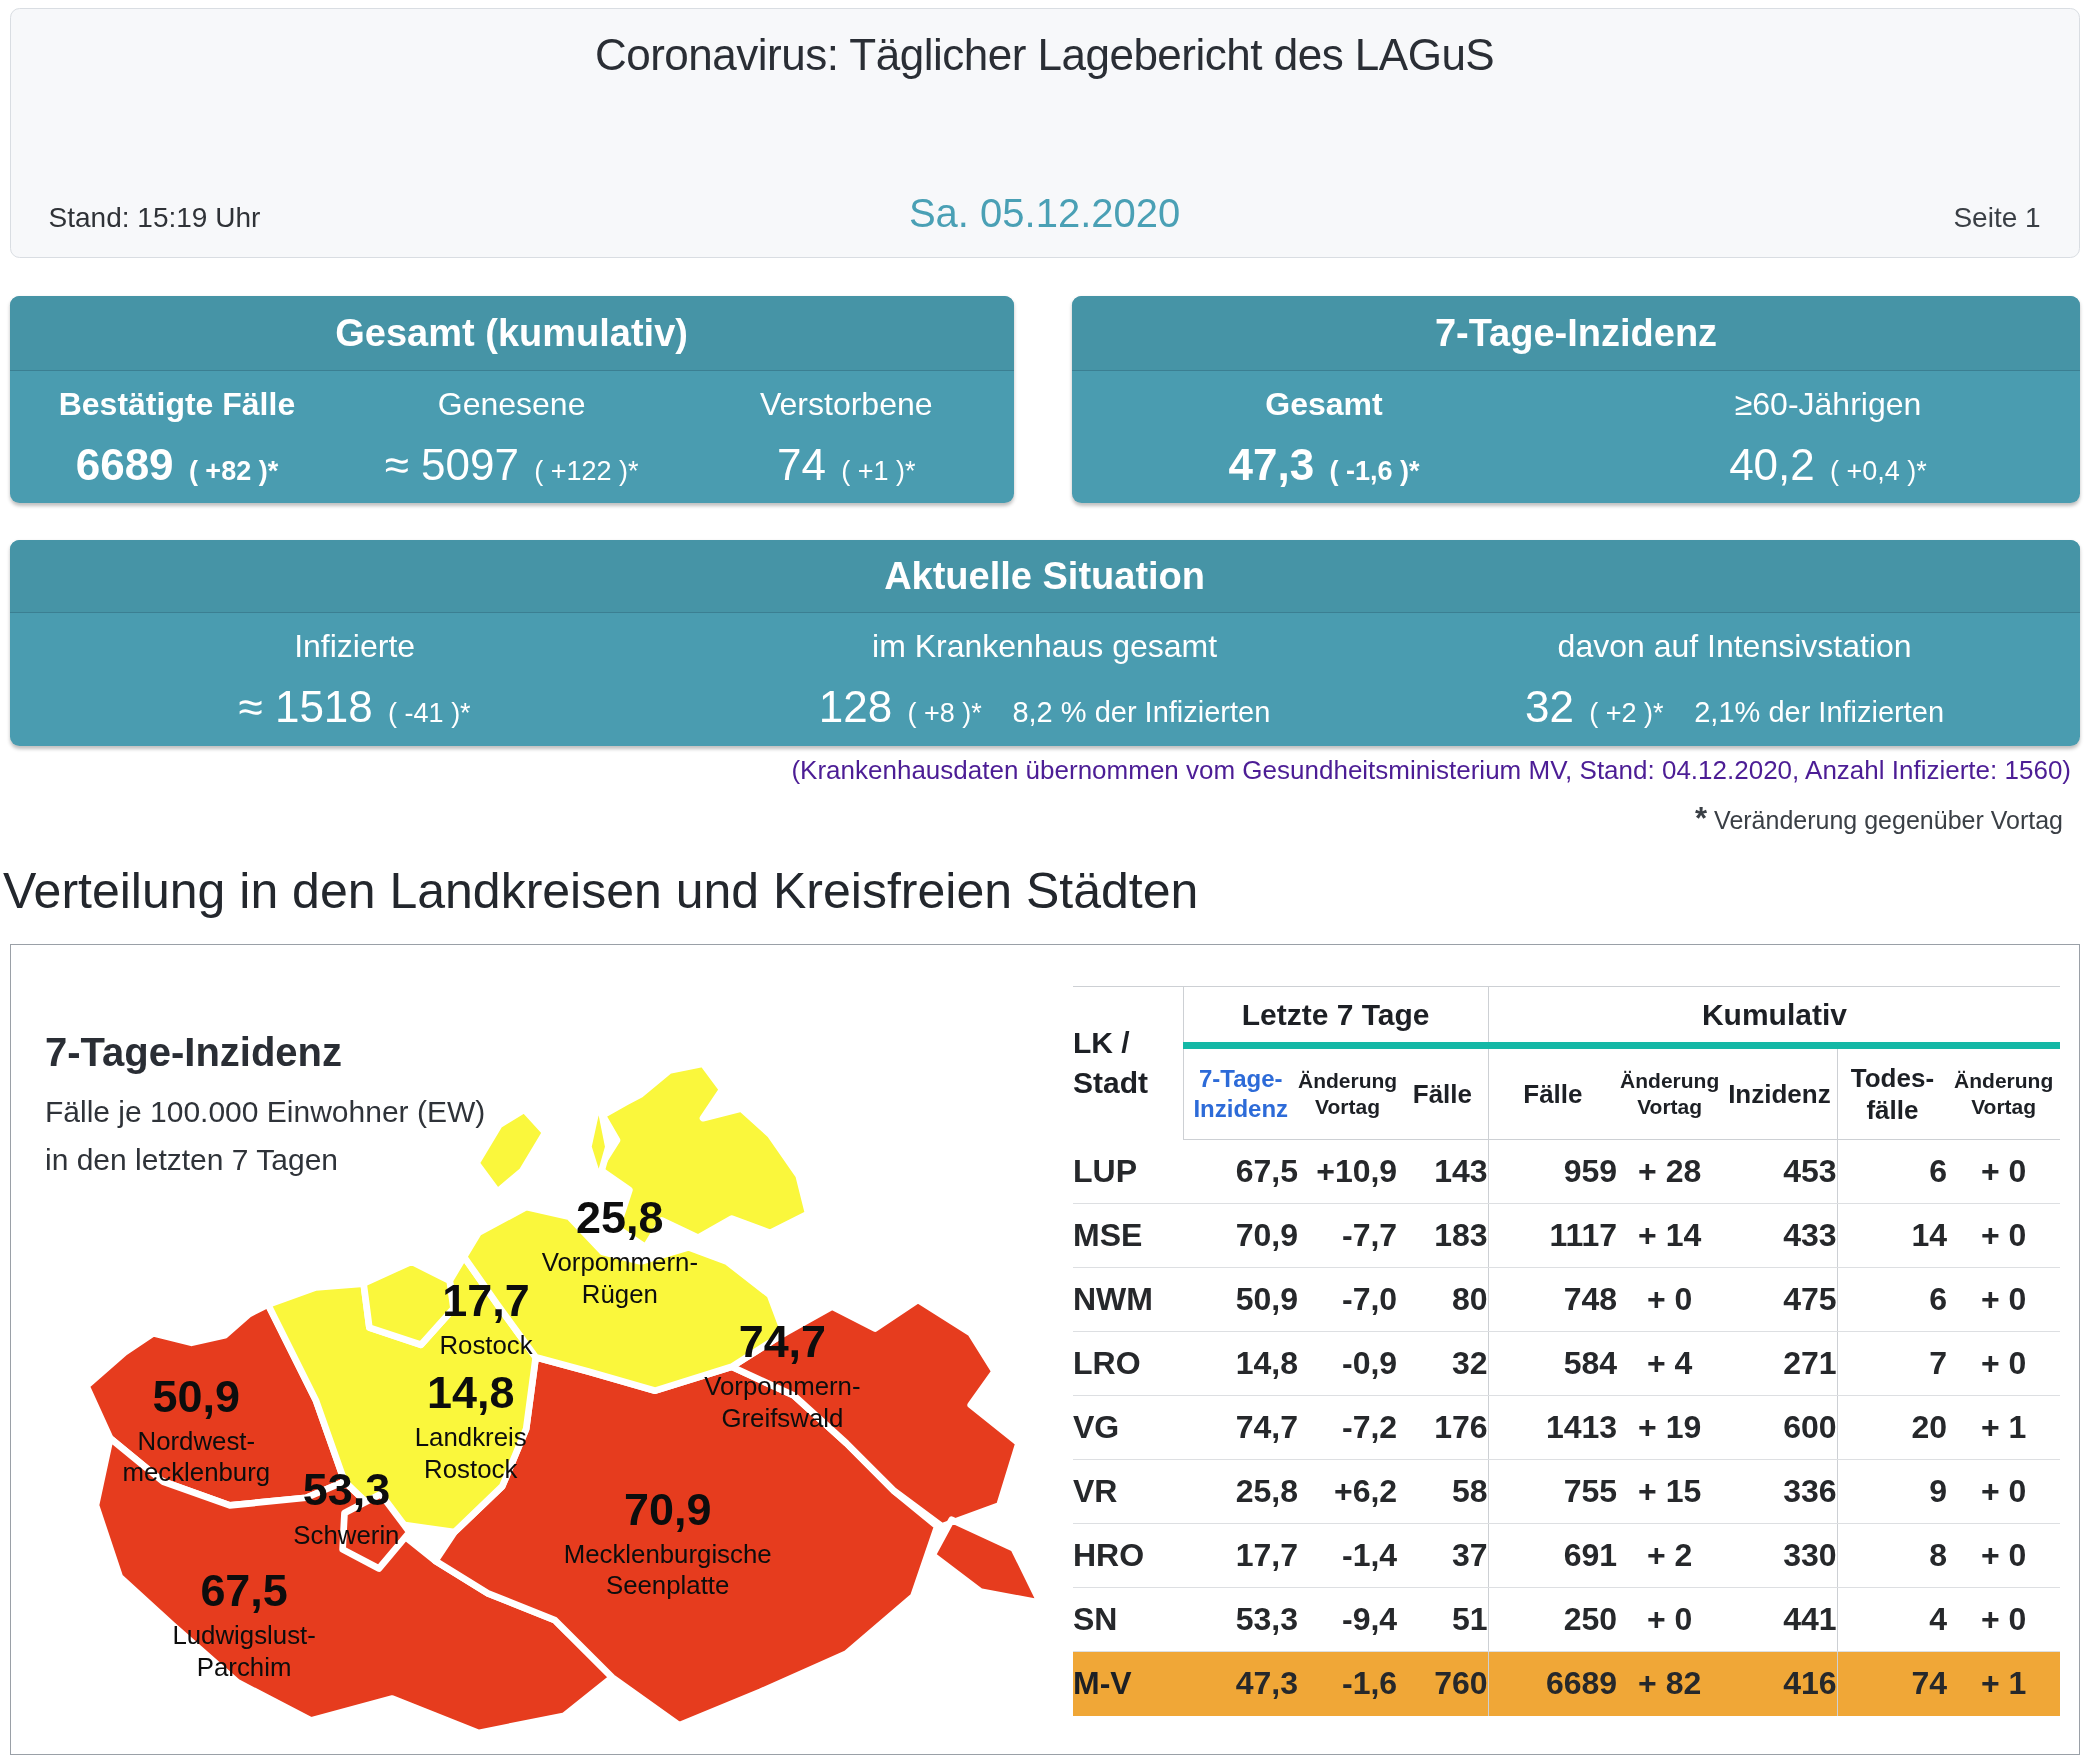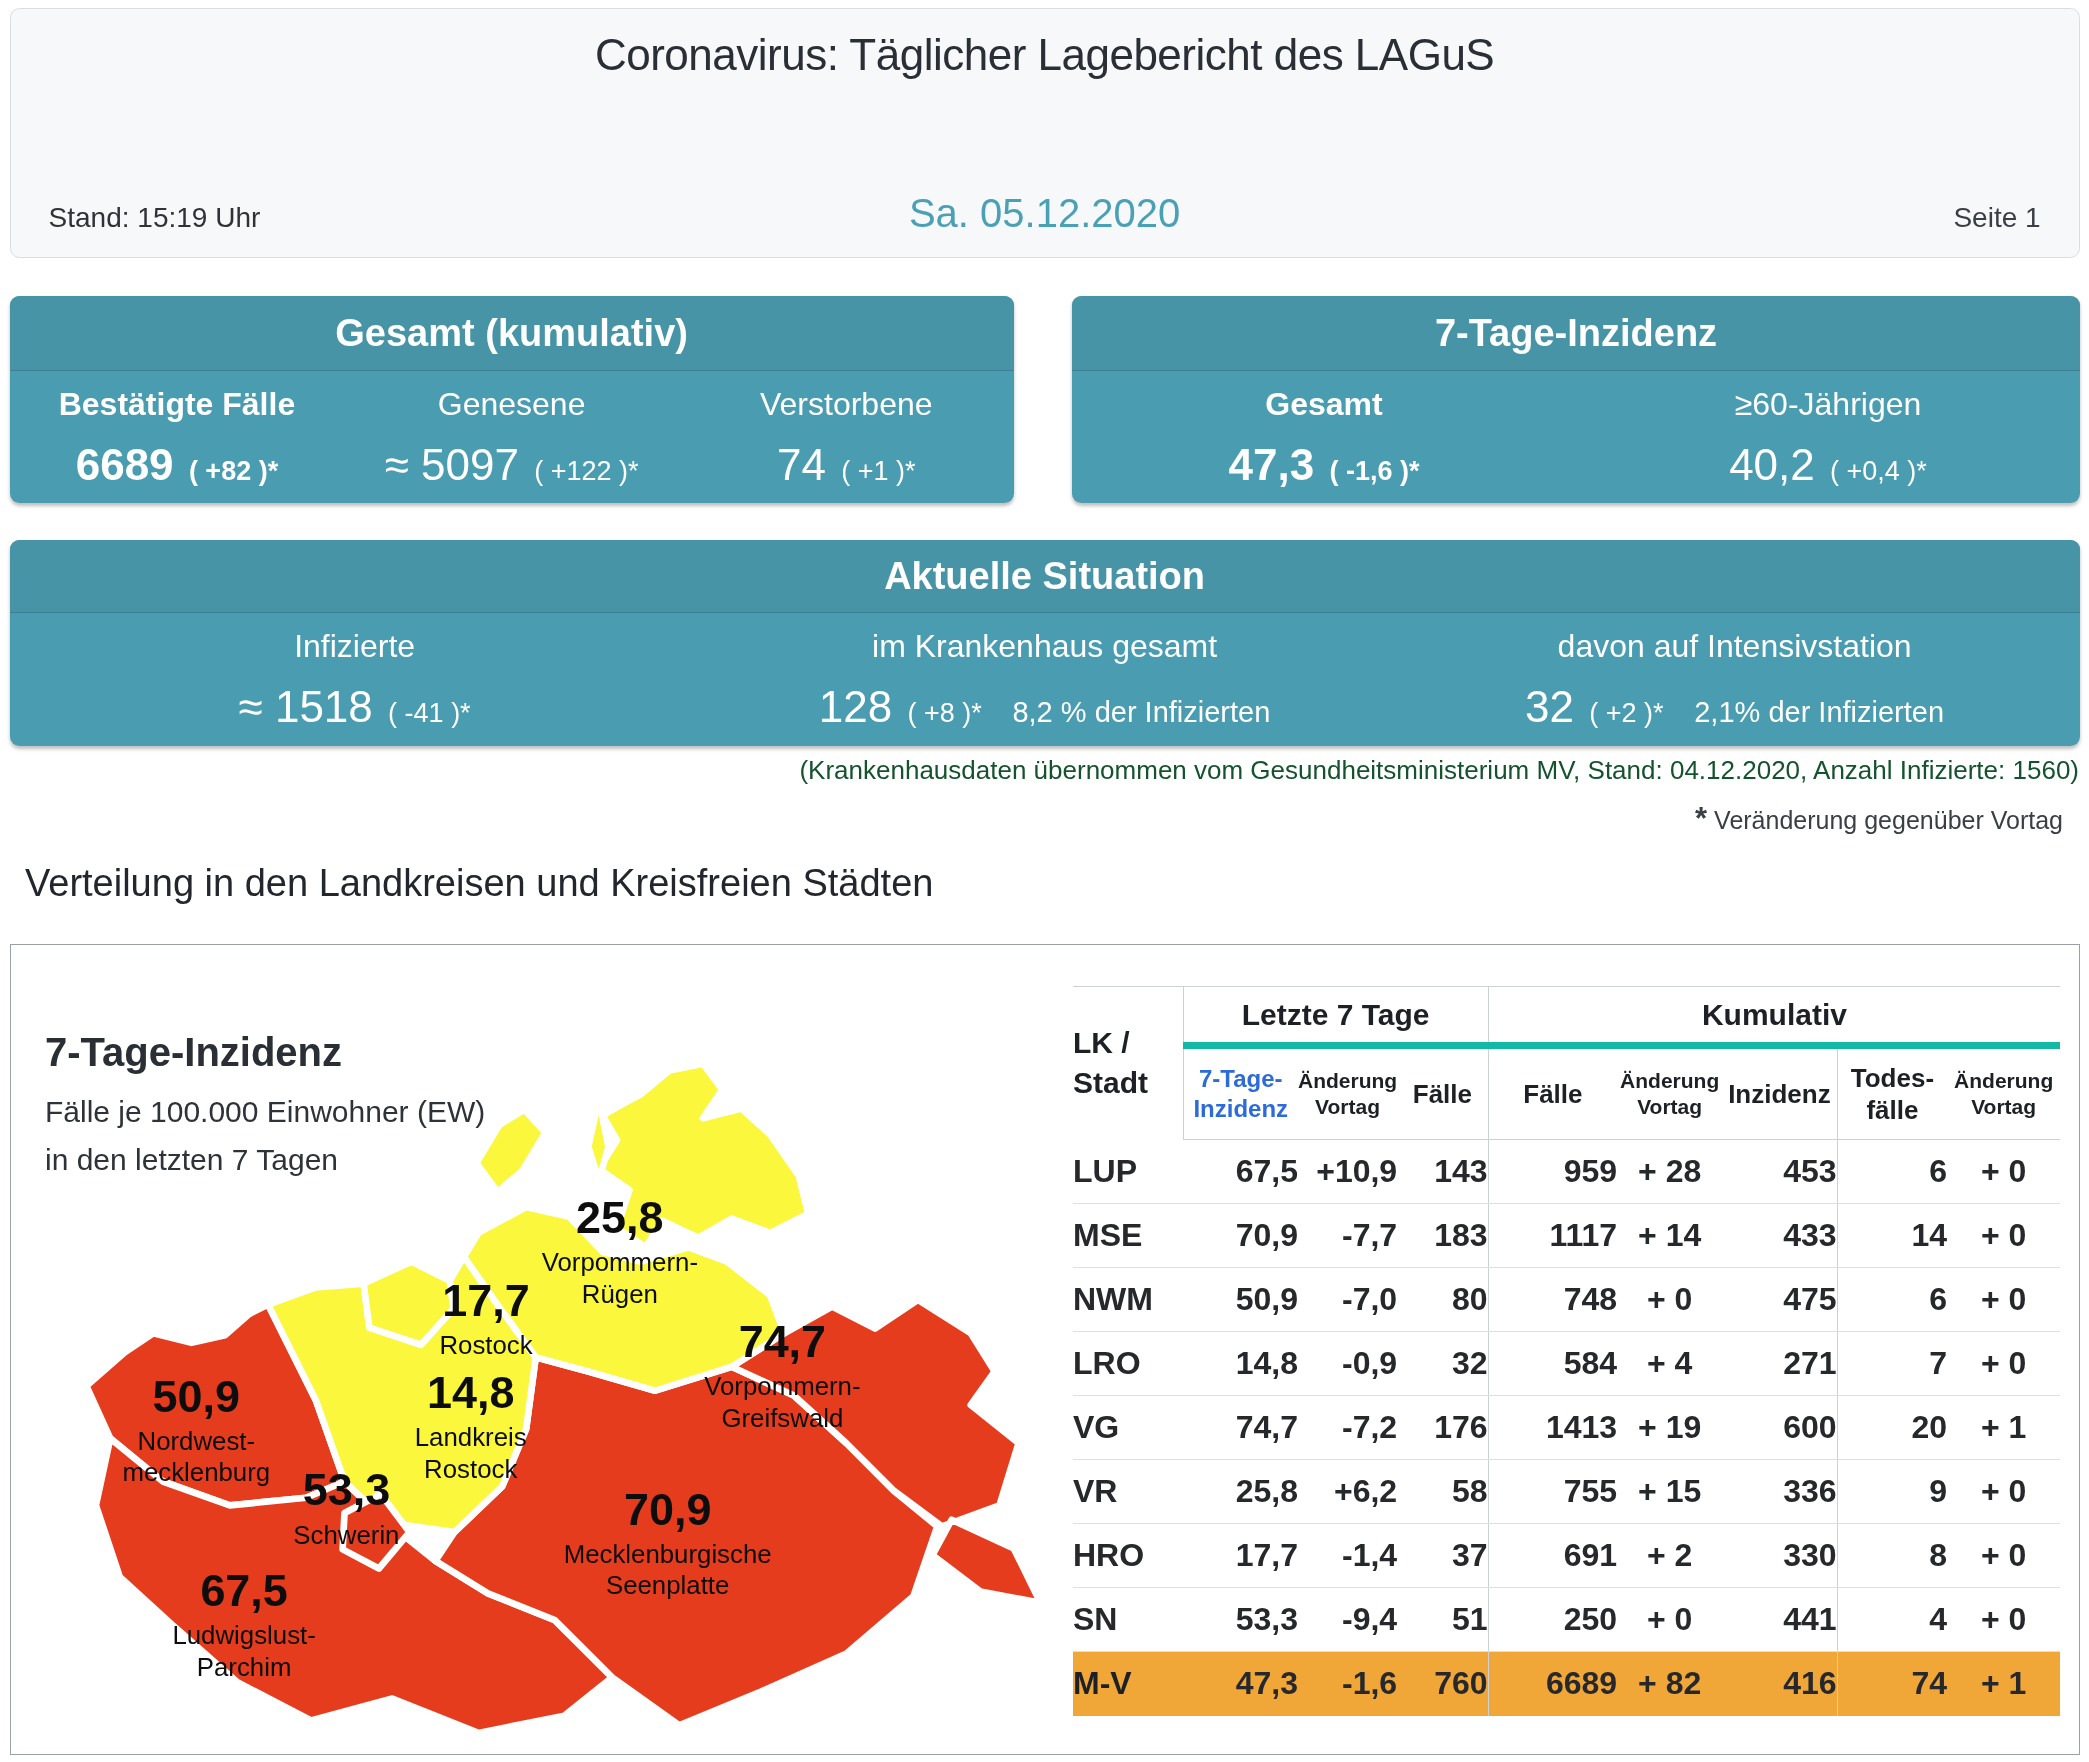--- a/index.html
+++ b/index.html
@@ -34,26 +34,26 @@
   .teal-change{font-size:27px;}
   .teal-change.b{font-weight:bold;}
   .teal-extra{font-size:29px;color:#fff;margin-left:15.3px;}
 
   #card-gesamt{left:9.6px;top:296px;width:1004px;height:207px;}
   #card-inzidenz{left:1072px;top:296px;width:1008px;height:207px;}
   #card-situation{left:9.6px;top:540px;width:2070px;height:206px;}
   #card-situation .teal-band{height:72px;}
 
   
-  .footnote1{position:absolute;right:11px;top:755px;font-size:26px;color:#14532d;}
+  .footnote1{position:absolute;right:19px;top:755px;font-size:26px;color:#4c1d95;}
   .footnote2{position:absolute;right:27px;top:801px;font-size:25px;color:#3a3f45;}
   .footnote2 .star{font-weight:bold;font-size:31px;}
 
   
-  .section-title{position:absolute;left:25px;top:862px;font-size:38px;font-weight:400;color:#23272d;}
+  .section-title{position:absolute;left:3px;top:862px;font-size:50px;font-weight:400;color:#23272d;}
   .panel{position:absolute;left:9.6px;top:944px;width:2070px;height:811px;
       border:1.9px solid #9aa0a7;box-sizing:border-box;background:#fff;}
 
   
   .legend-title{position:absolute;left:45px;top:1030px;font-size:40px;font-weight:bold;color:#2a2e35;}
   .legend-l1{position:absolute;left:45px;top:1095px;font-size:30px;color:#2f3339;}
   .legend-l2{position:absolute;left:45px;top:1143px;font-size:30px;color:#2f3339;}
 
   
   .map-svg{position:absolute;left:29px;top:1056px;}

